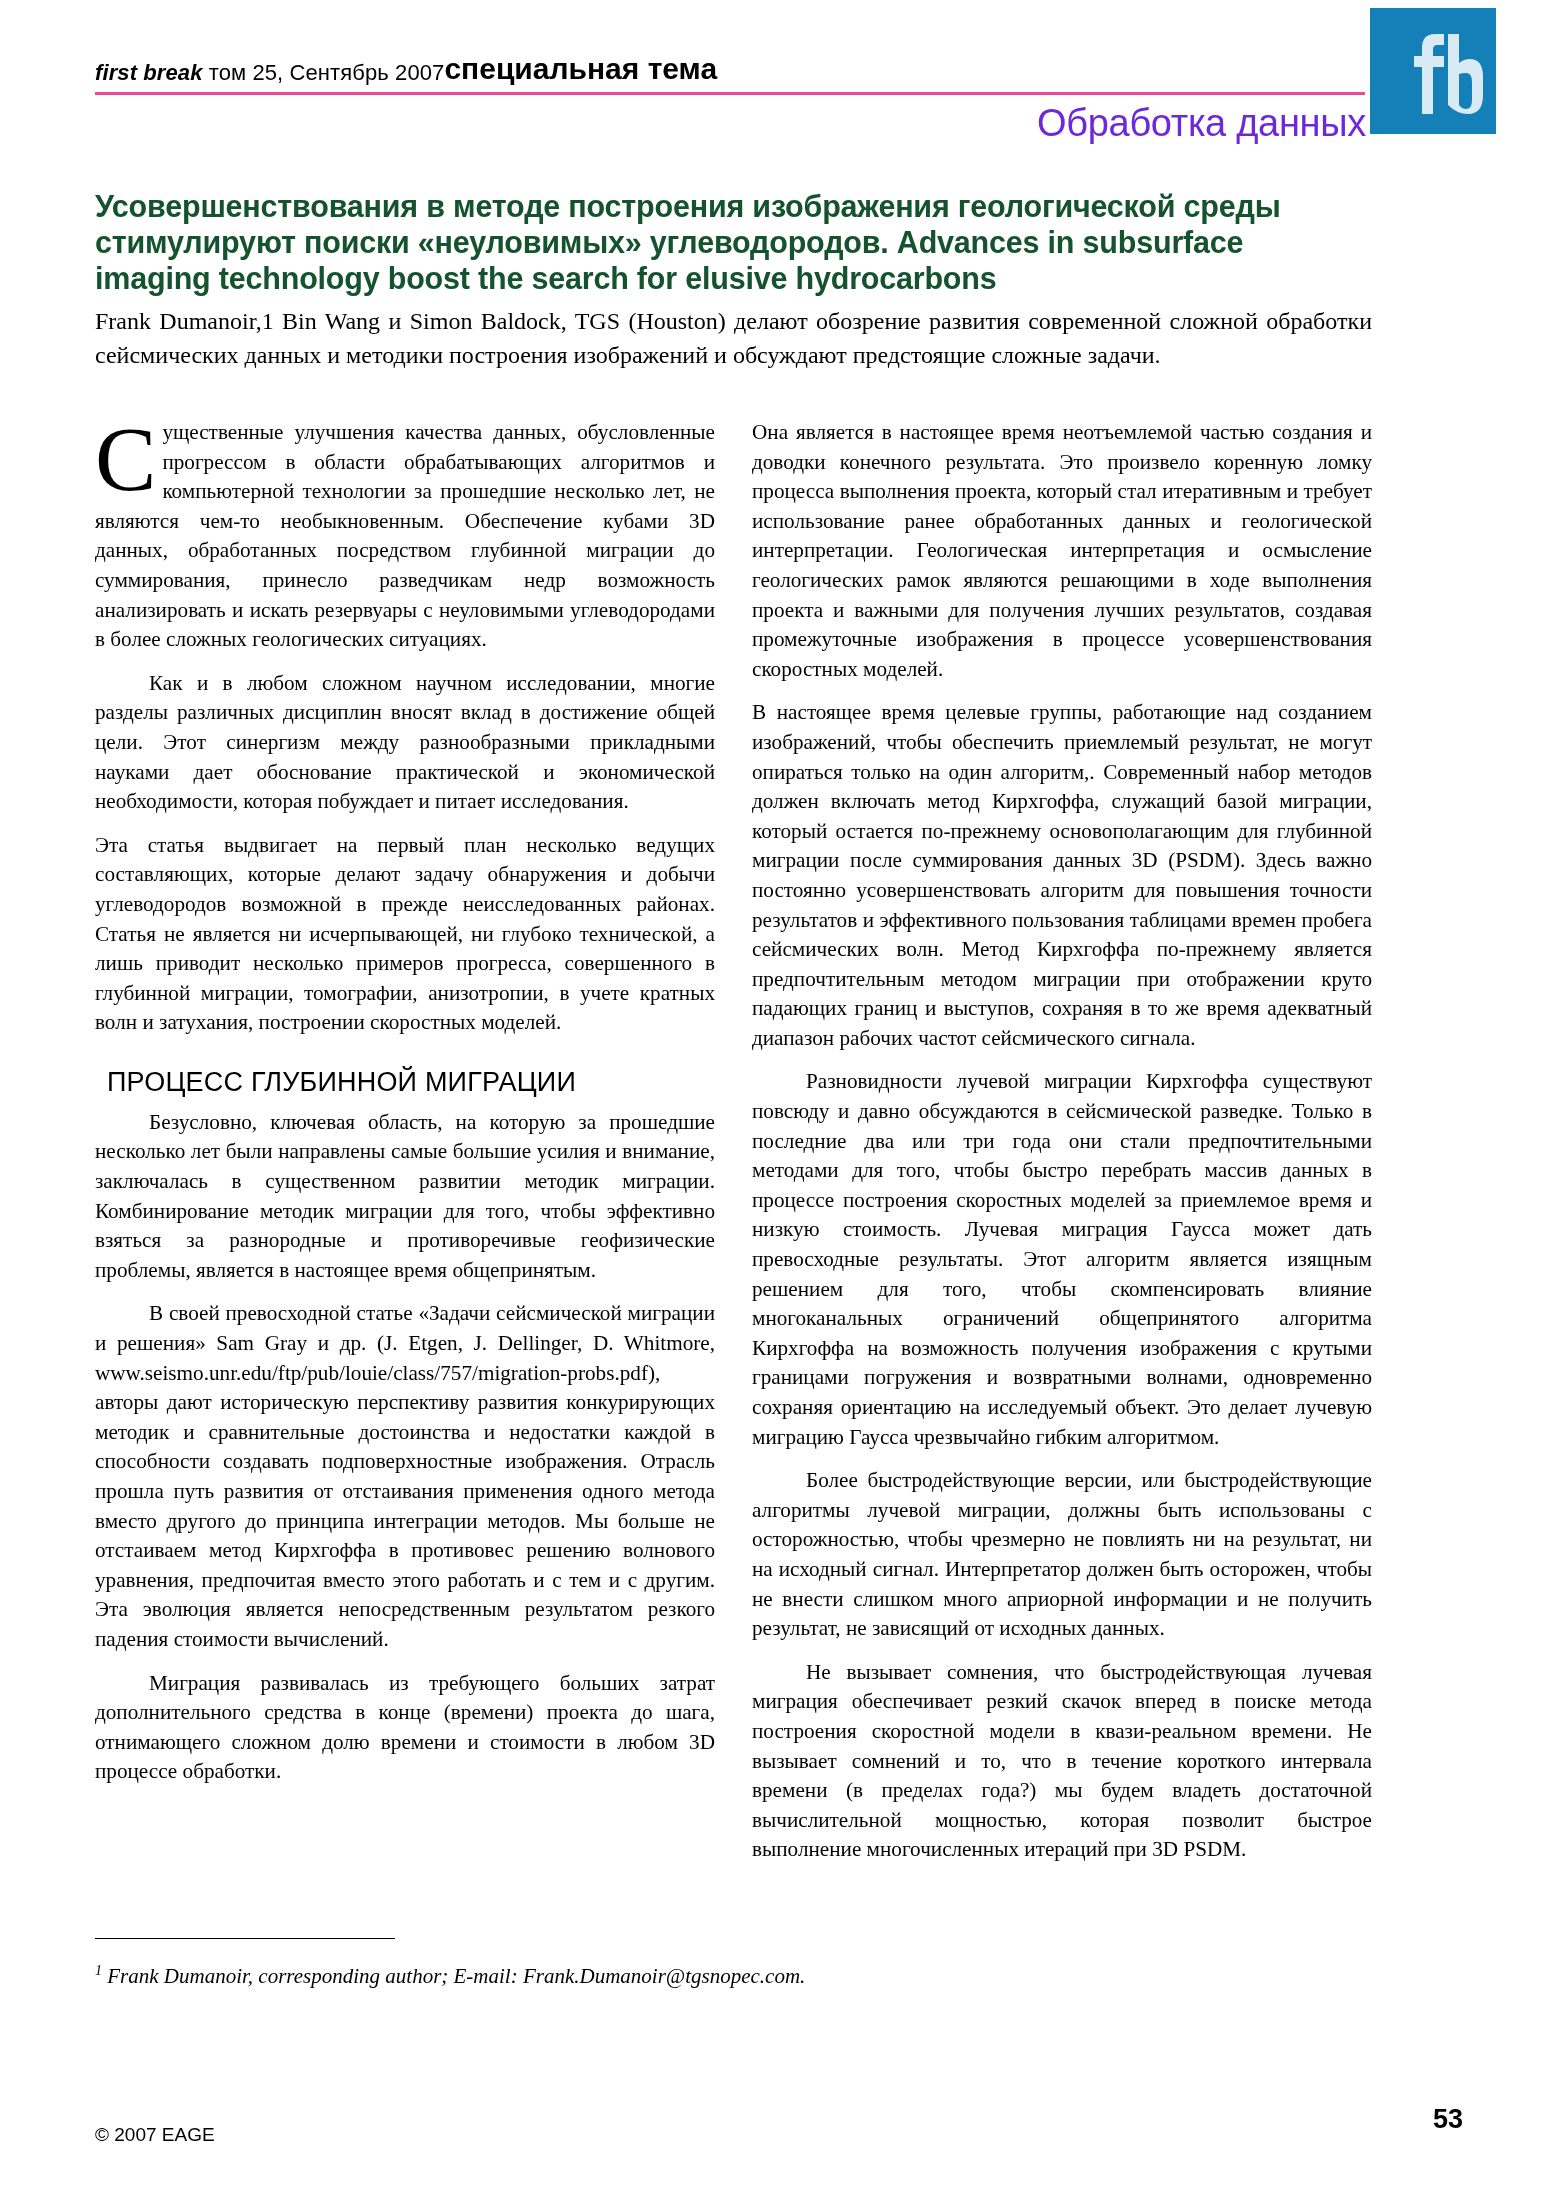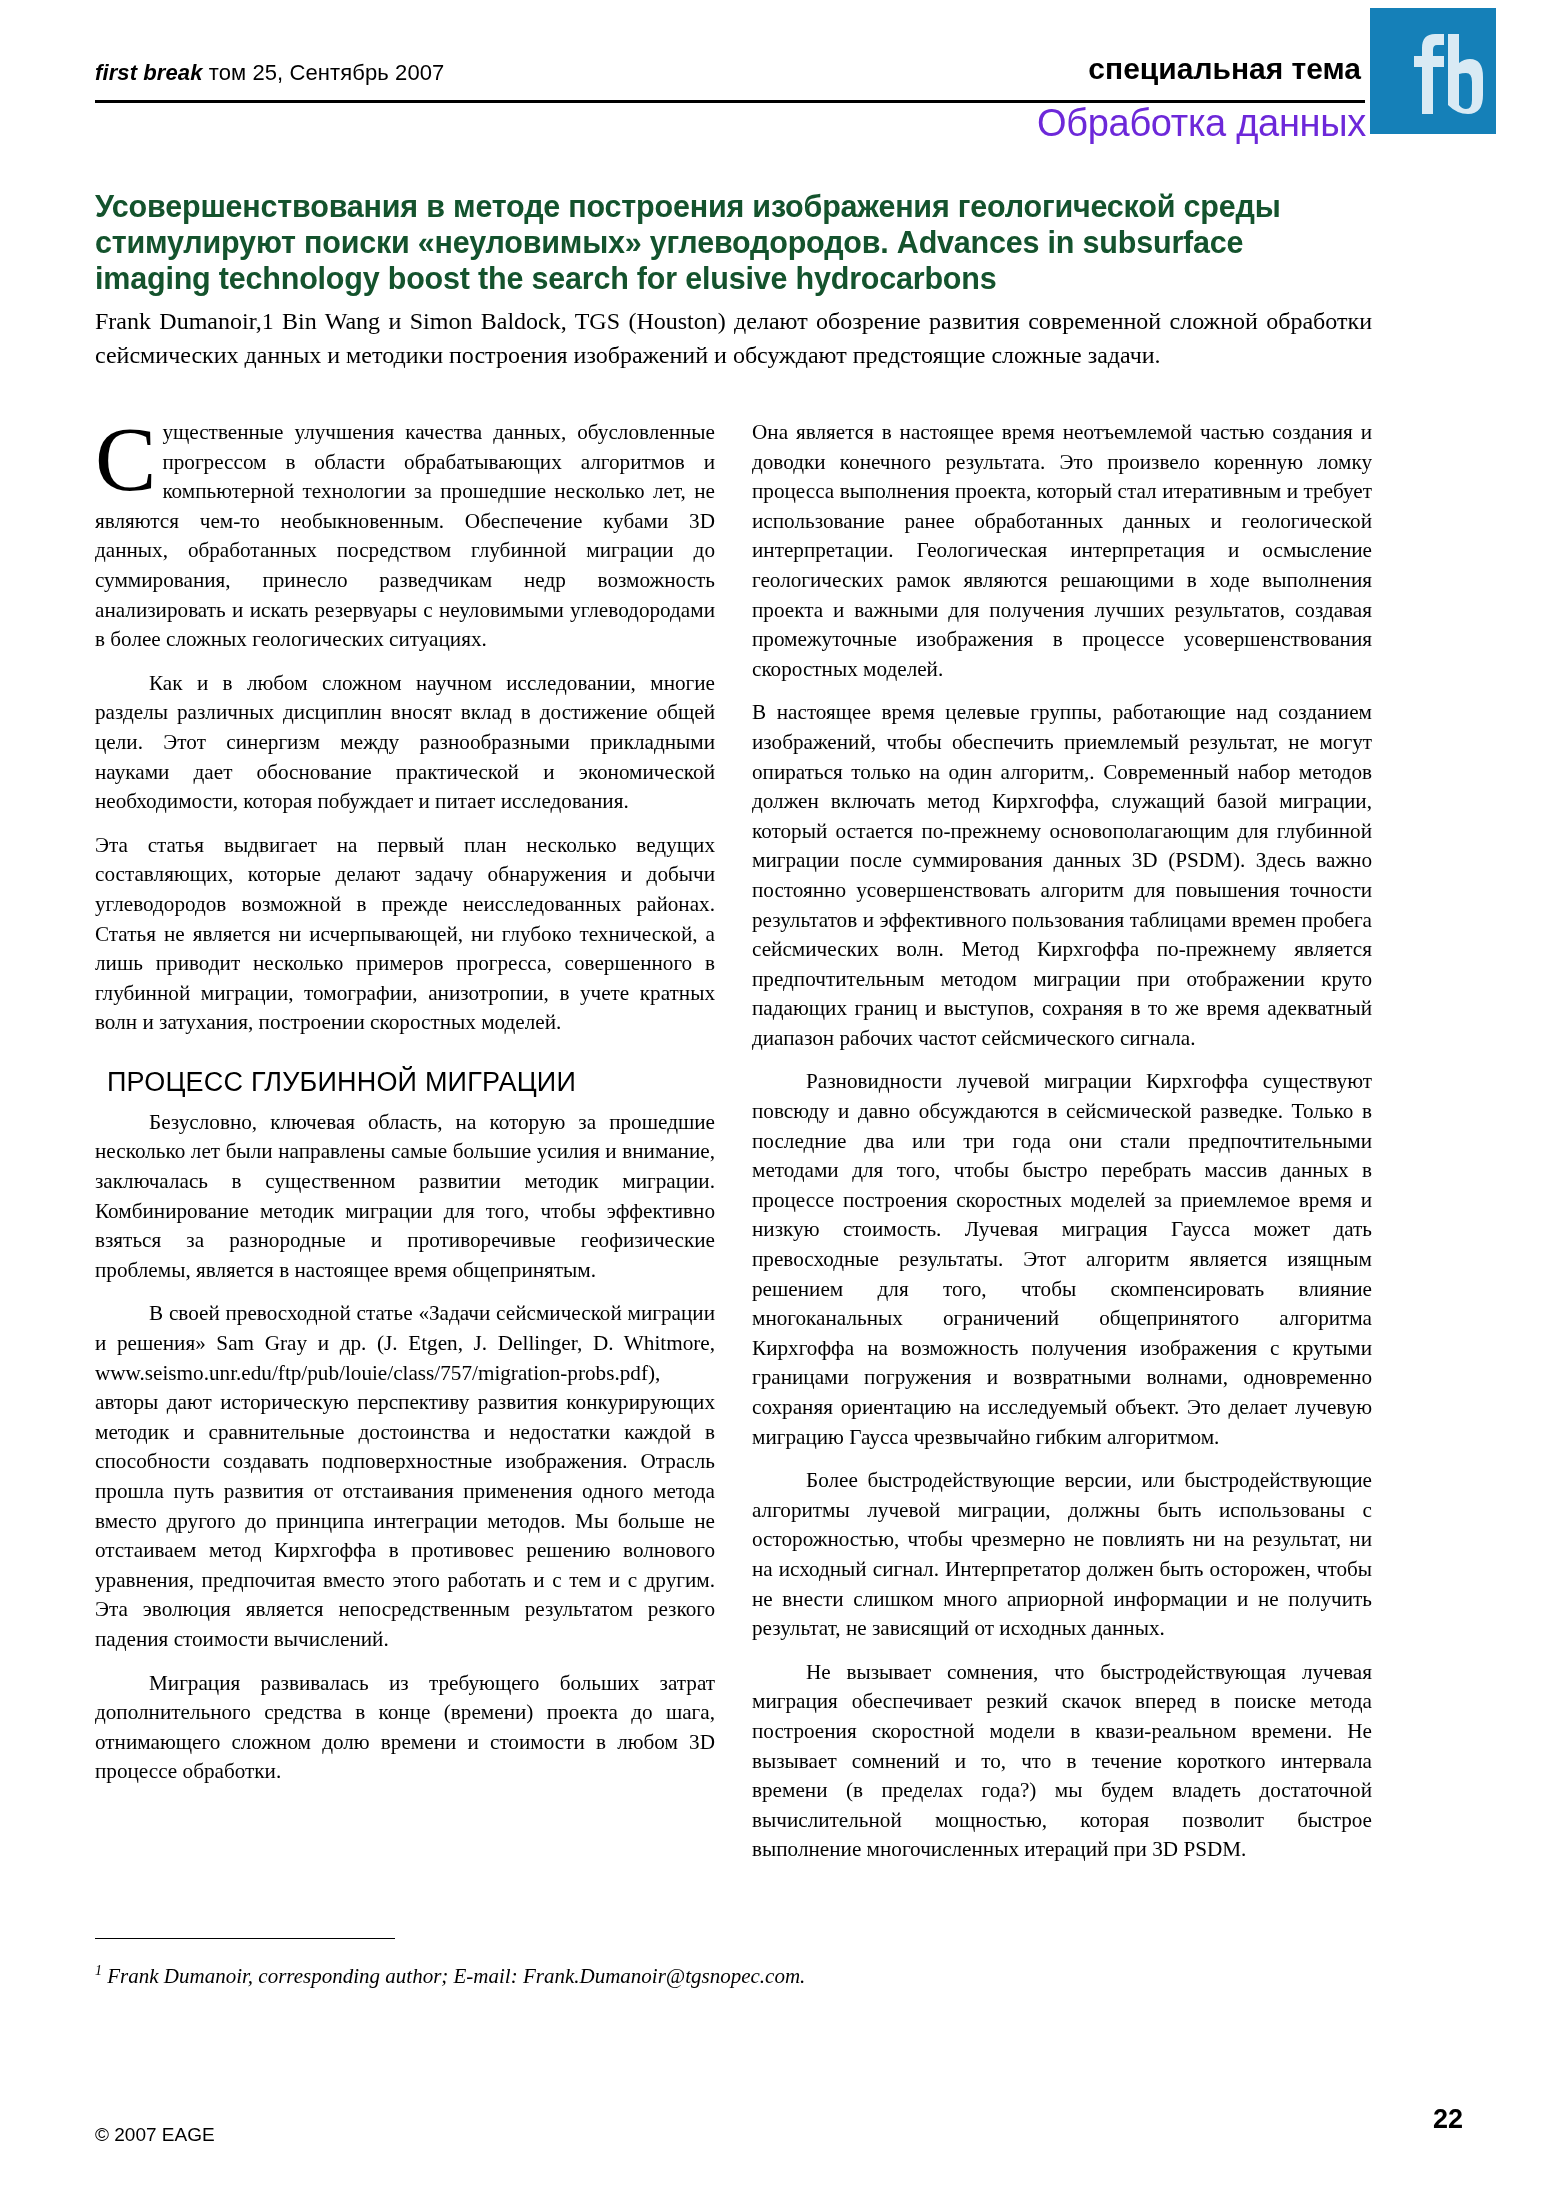--- a/index.html
+++ b/index.html
@@ -23,23 +23,22 @@
   }
 
   
   .runhead {
     position: absolute;
     left: 95px;
     top: 52px;
     width: 1270px;
     display: flex;
     align-items: flex-end;
-    justify-content: space-between;
-    border-bottom: 3px solid #000000;
-    padding-bottom: 14px;
+    border-bottom: 3px solid #ec4899;
+    padding-bottom: 6px;
   }
   .runhead-left {
     font-family: "Liberation Sans", sans-serif;
     font-size: 22px;
     letter-spacing: .1px;
     white-space: nowrap;
   }
   .runhead-left .brand {
     font-style: italic;
     font-weight: 700;
@@ -232,15 +231,15 @@
     <p class="noindent">В настоящее время целевые группы, работающие над созданием изображений, чтобы обеспечить приемлемый результат, не могут опираться только на один алгоритм,. Современный набор методов должен включать метод Кирхгоффа, служащий базой миграции, который остается по-прежнему основополагающим для глубинной миграции после суммирования данных 3D (PSDM). Здесь важно постоянно усовершенствовать алгоритм для повышения точности результатов и эффективного пользования таблицами времен пробега сейсмических волн. Метод Кирхгоффа по-прежнему является предпочтительным методом миграции при отображении круто падающих границ и выступов, сохраняя в то же время адекватный диапазон рабочих частот сейсмического сигнала.</p>
     <p class="indent">Разновидности лучевой миграции Кирхгоффа существуют повсюду и давно обсуждаются в сейсмической разведке. Только в последние два или три года они стали предпочтительными методами для того, чтобы быстро перебрать массив данных в процессе построения скоростных моделей за приемлемое время и низкую стоимость. Лучевая миграция Гаусса может дать превосходные результаты. Этот алгоритм является изящным решением для того, чтобы скомпенсировать влияние многоканальных ограничений общепринятого алгоритма Кирхгоффа на возможность получения изображения с крутыми границами погружения и возвратными волнами, одновременно сохраняя ориентацию на исследуемый объект. Это делает лучевую миграцию Гаусса чрезвычайно гибким алгоритмом.</p>
     <p class="indent">Более быстродействующие версии, или быстродействующие алгоритмы лучевой миграции, должны быть использованы с осторожностью, чтобы чрезмерно не повлиять ни на результат, ни на исходный сигнал. Интерпретатор должен быть осторожен, чтобы не внести слишком много априорной информации и не получить результат, не зависящий от исходных данных.</p>
     <p class="indent">Не вызывает сомнения, что быстродействующая лучевая миграция обеспечивает резкий скачок вперед в поиске метода построения скоростной модели в квази-реальном времени. Не вызывает сомнений и то, что в течение короткого интервала времени (в пределах года?) мы будем владеть достаточной вычислительной мощностью, которая позволит быстрое выполнение многочисленных итераций при 3D PSDM.</p>
   </div>
 
   <div class="footnote-rule"></div>
   <div class="footnote"><sup>1</sup><span> Frank Dumanoir, corresponding author; E-mail: Frank.Dumanoir@tgsnopec.com.</span></div>
 
   <div class="footer-left">© 2007 EAGE</div>
-  <div class="footer-right">22</div>
+  <div class="footer-right">53</div>
 
 </div>
 
 </body></html>

